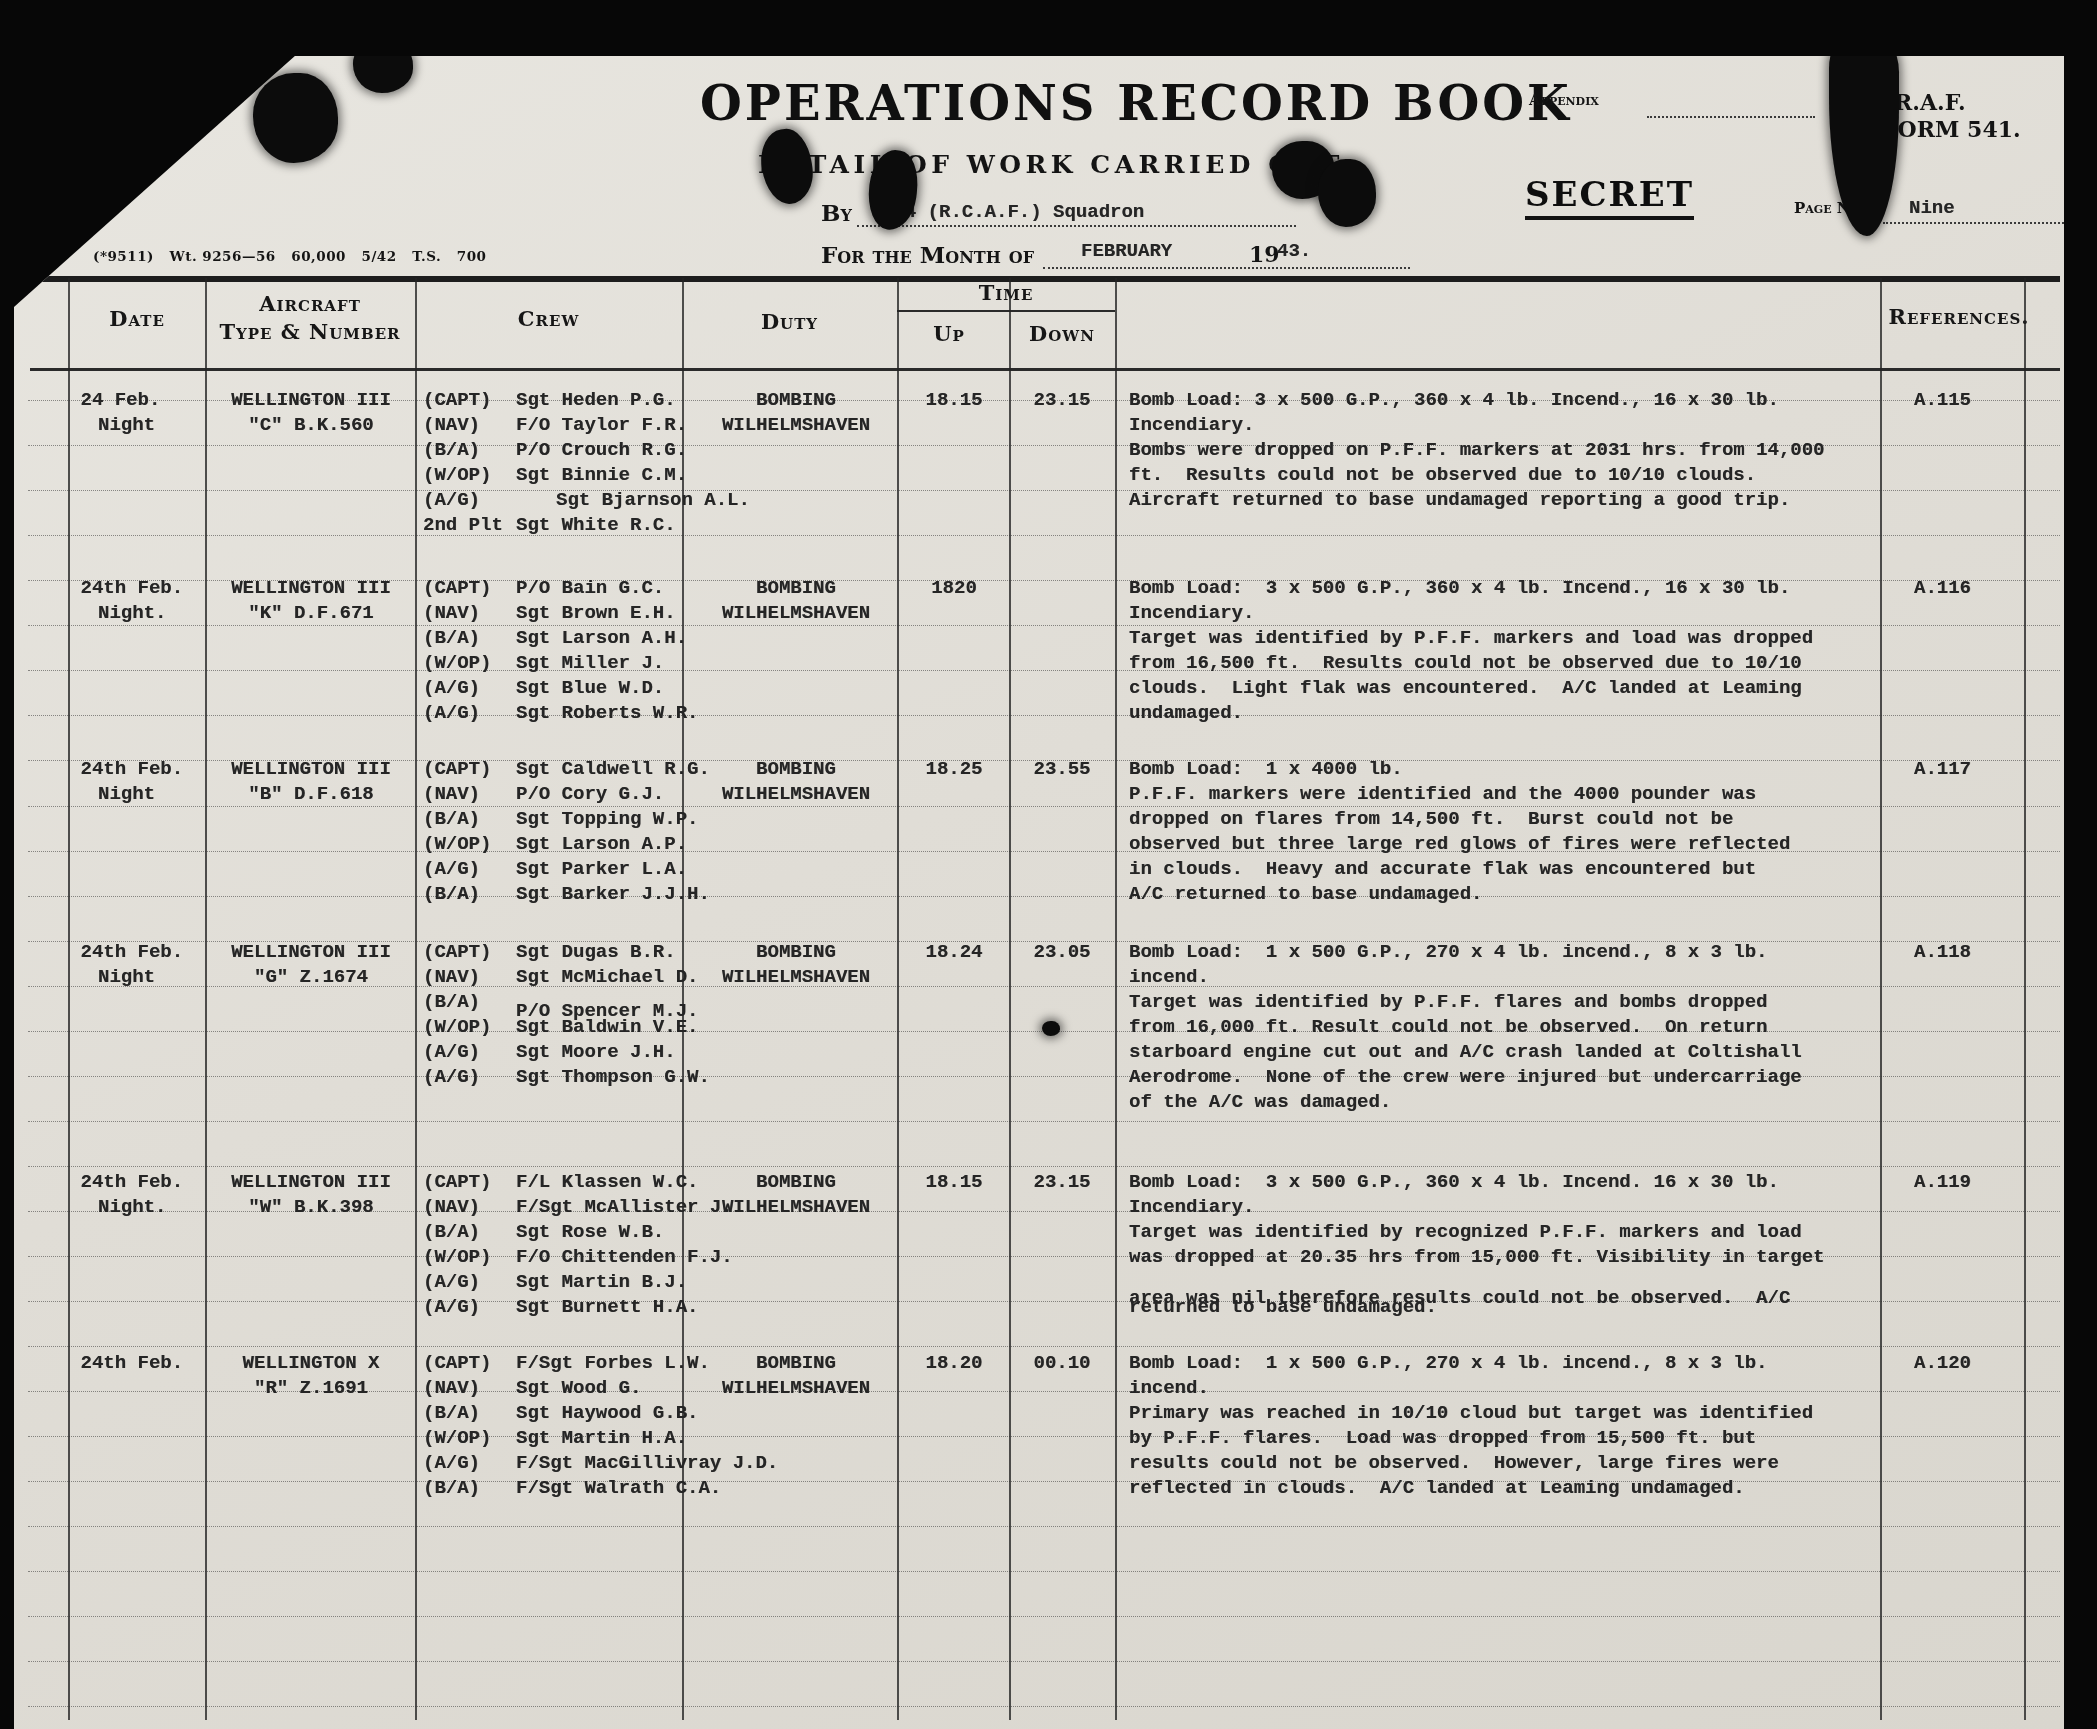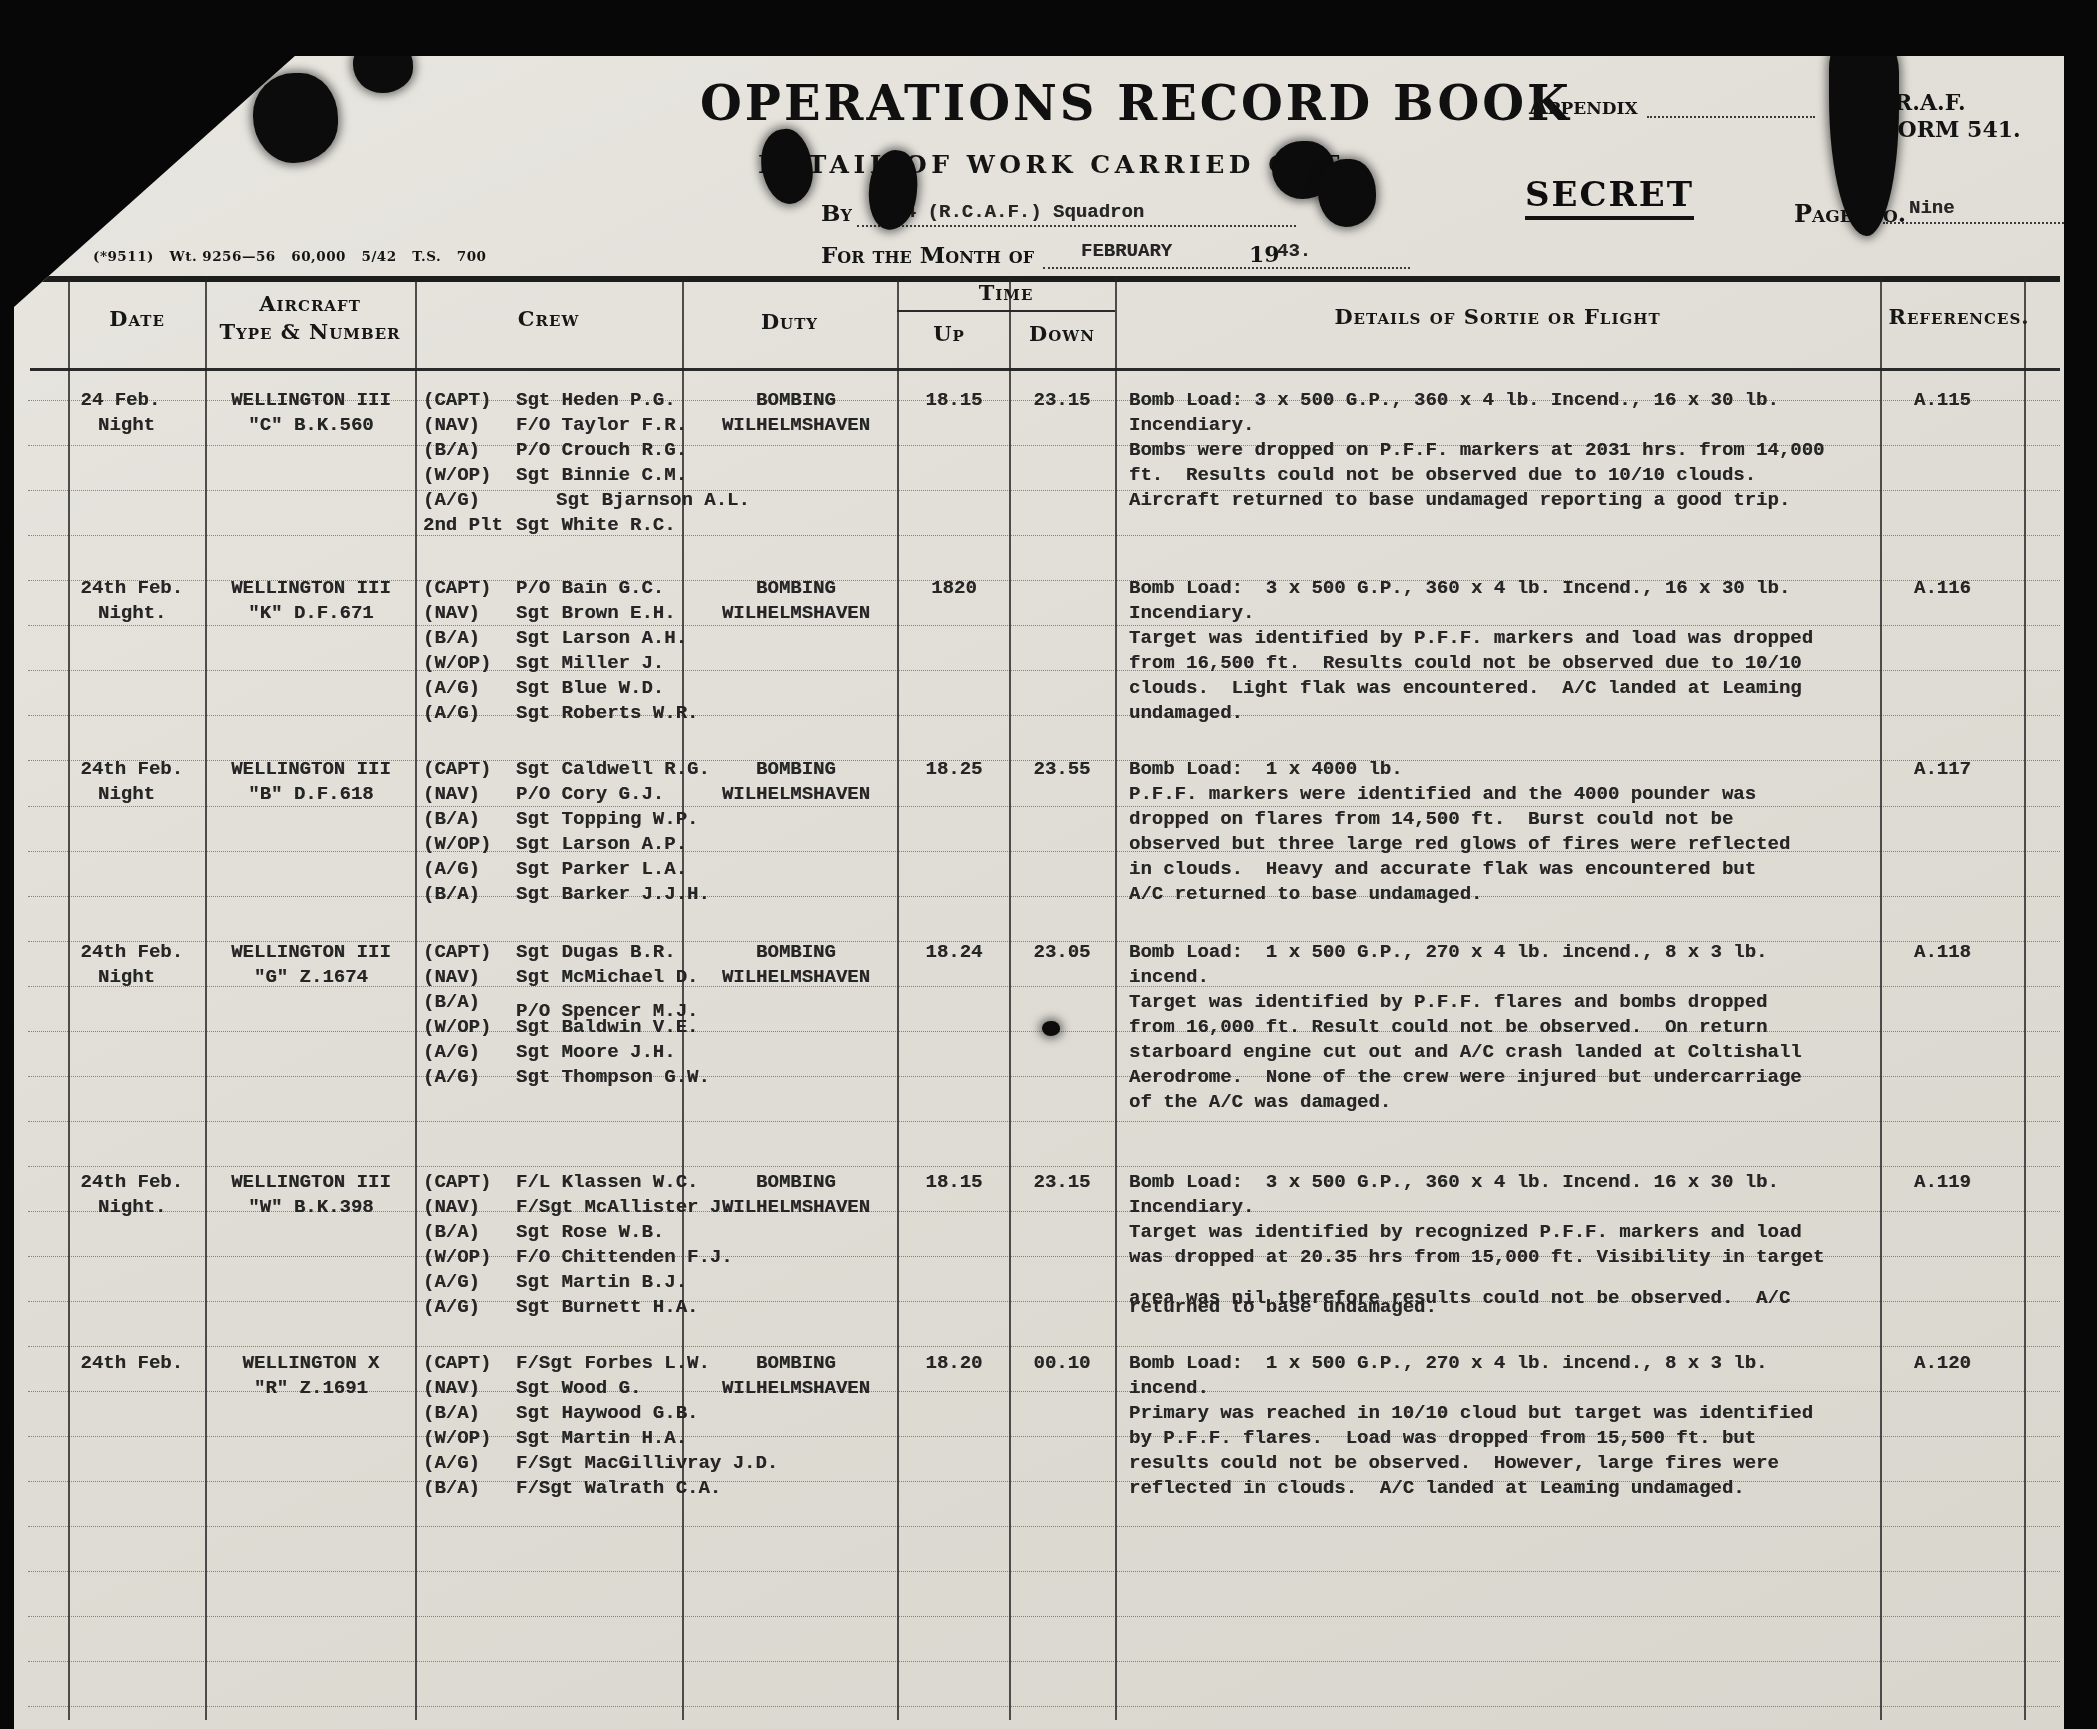--- a/index.html
+++ b/index.html
@@ -9,21 +9,21 @@
          background:linear-gradient(155deg,#e8e6e0 0%,#e0ddd6 45%,#d9d6ce 100%);
          clip-path:polygon(13.7% 0,100% 0,100% 100%,0 100%,0 15%);}
   .typed{position:absolute;font:700 19px/25px "Liberation Mono",monospace;color:#252525;
          white-space:pre;text-shadow:0.3px 0.3px 0.6px rgba(45,45,45,.55);}
   .typedC{text-align:center;}
   .printed{position:absolute;color:#141414;white-space:pre;}
   .sc{font-variant:small-caps;}
   .title{font-size:48px;font-weight:700;letter-spacing:3px;text-align:center;color:#101010;}
   .subtitle{font-size:25px;font-weight:700;letter-spacing:4.5px;text-align:center;}
   .formlabel{font-size:23px;font-weight:600;}
-  .smalllabel{font-size:24px;font-weight:600;}
+  .smalllabel{font-size:15px;font-weight:600;}
   .raf{font-size:22px;font-weight:600;}
   .secret{font-size:34px;font-weight:800;letter-spacing:2px;color:#0e0e0e;
           border-bottom:4px solid #121212;padding-bottom:2px;}
   .printcode{font-size:13.5px;font-weight:600;letter-spacing:0.5px;}
   .hdr{position:absolute;font-weight:700;font-size:21px;text-align:center;
        font-variant:small-caps;letter-spacing:1px;color:#161616;}
   .rule{position:absolute;background:#1d1d1d;}
   .dotline{position:absolute;border-top:1.5px dotted rgba(40,40,40,.5);height:0;}
   .dotunder{position:absolute;border-top:2px dotted #3a3a3a;height:0;}
   .vline{position:absolute;width:1.5px;background:rgba(35,35,35,.78);}
@@ -70,21 +70,20 @@
 
     <div class="hdr" style="left:54px;top:250px;width:138px;">Date</div>
     <div class="hdr" style="left:191px;top:235px;width:210px;">Aircraft</div>
     <div class="hdr" style="left:191px;top:263px;width:210px;">Type &amp; Number</div>
     <div class="hdr" style="left:401px;top:250px;width:267px;">Crew</div>
     <div class="hdr" style="left:668px;top:253px;width:215px;">Duty</div>
     <div class="hdr" style="left:883px;top:224px;width:218px;">Time</div>
     <div class="rule" style="left:883px;top:254px;width:218px;height:2px;background:#2a2a2a;"></div>
     <div class="hdr" style="left:883px;top:265px;width:104px;">Up</div>
     <div class="hdr" style="left:995px;top:265px;width:106px;">Down</div>
-    <div class="hdr" style="left:1101px;top:248px;width:765px;">Details of Sortie or Flight</div>
     <div class="hdr" style="left:1866px;top:248px;width:158px;">References.</div>
 
     <div id="lines">
         <div class="vline" style="left: 54px; top: 222px; height: 1442px;"></div>
         <div class="vline" style="left: 191px; top: 222px; height: 1442px;"></div>
         <div class="vline" style="left: 401px; top: 222px; height: 1442px;"></div>
         <div class="vline" style="left: 668px; top: 222px; height: 1442px;"></div>
         <div class="vline" style="left: 883px; top: 222px; height: 1442px;"></div>
         <div class="vline" style="left: 995px; top: 222px; height: 1442px;"></div>
         <div class="vline" style="left: 1101px; top: 222px; height: 1442px;"></div>

